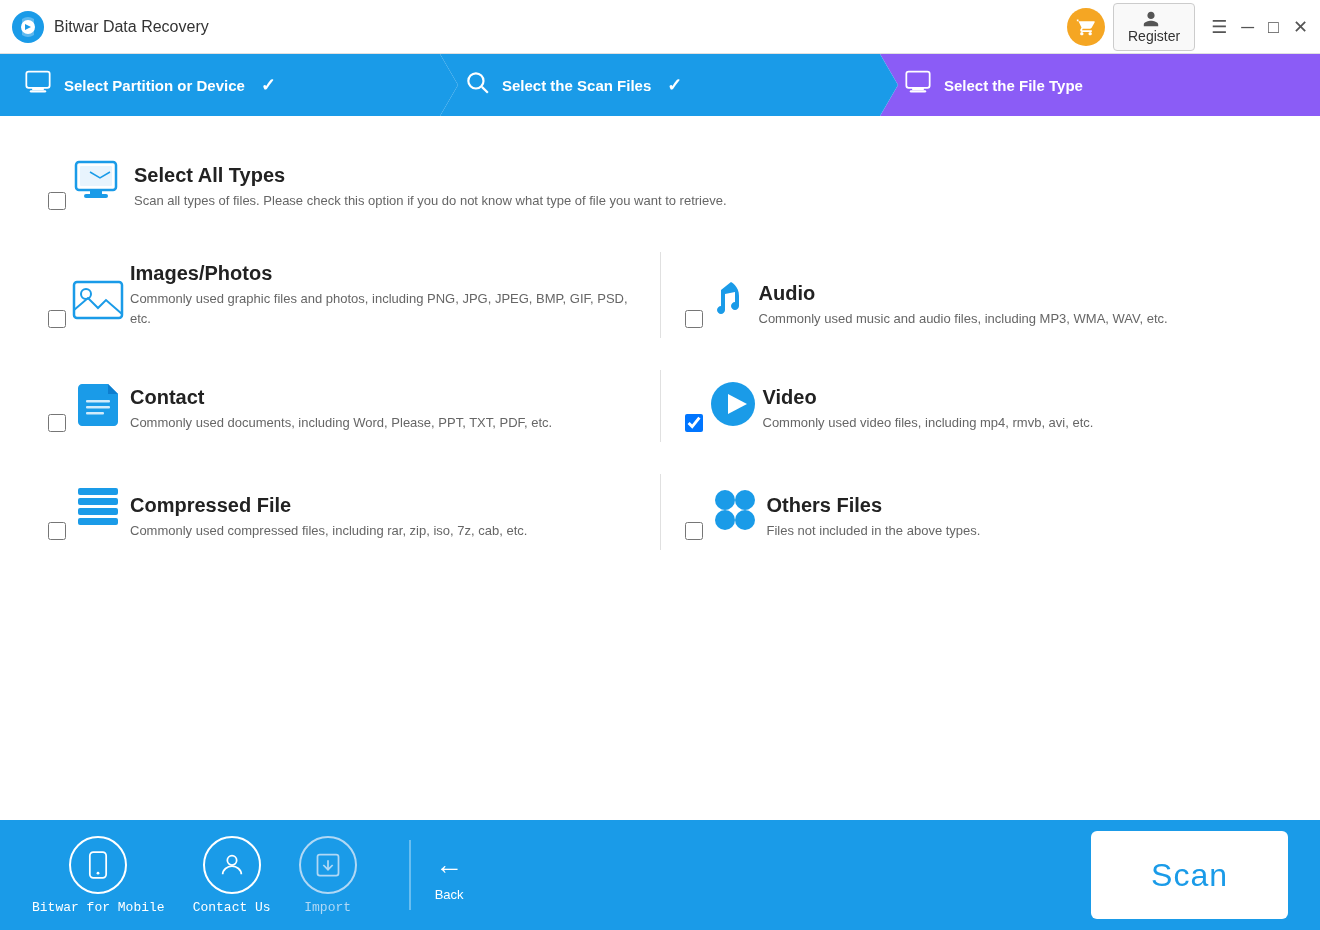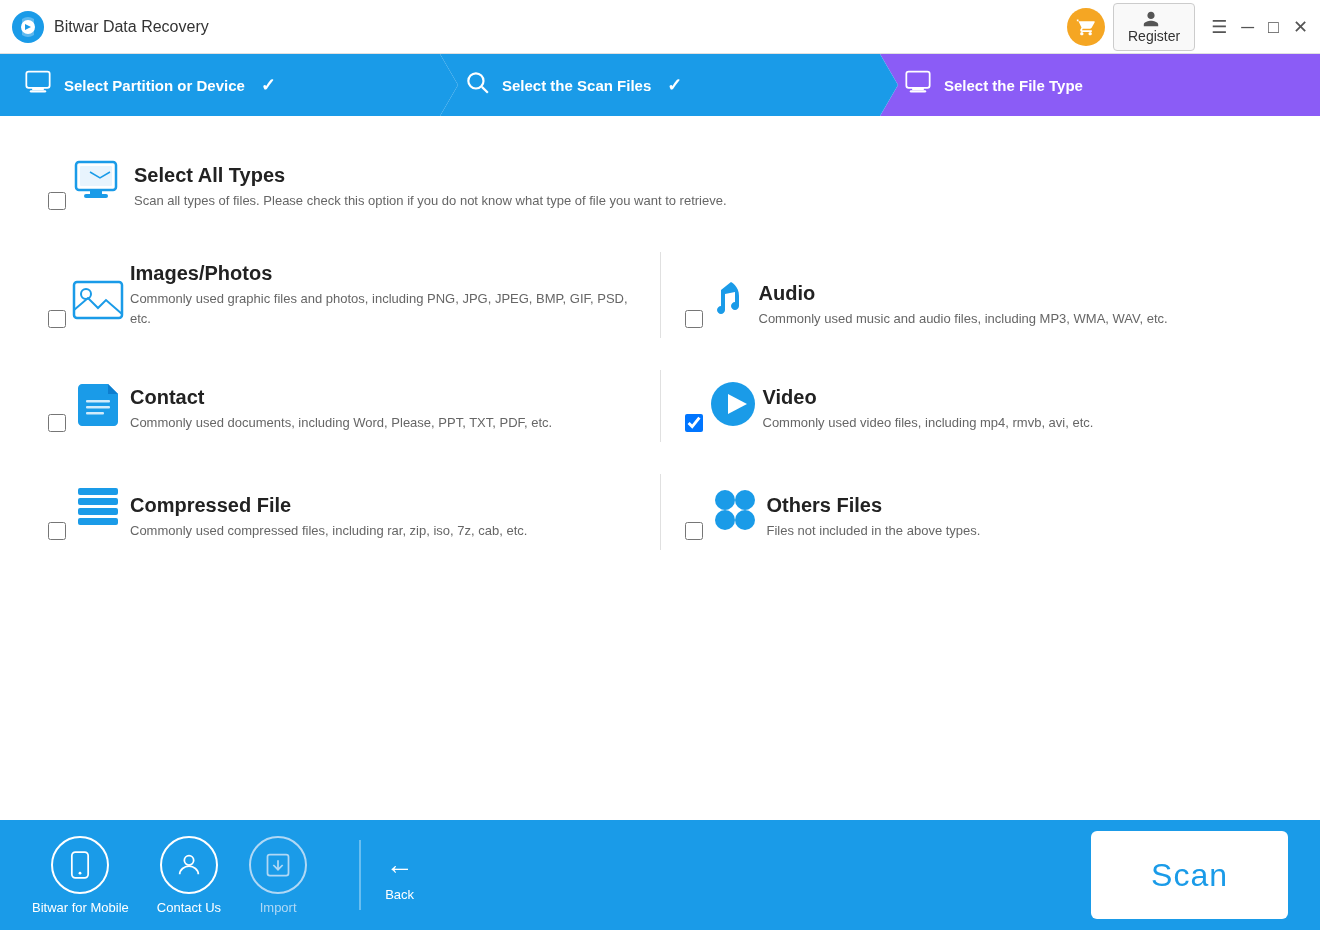--- a/index.html
+++ b/index.html
@@ -210,20 +210,21 @@
       display: flex;
       align-items: center;
       justify-content: center;
       font-size: 26px;
       color: #fff;
     }
 
     .bottom-btn-label {
       font-size: 13px;
       color: #fff;
+      font-family: Liberation Mono, monospace;
     }
 
     .bottom-btn.dimmed .bottom-btn-label {
       color: #b0d8f5;
     }
     .bottom-btn.dimmed .bottom-btn-circle {
       border-color: #b0d8f5;
       color: #b0d8f5;
     }
 

